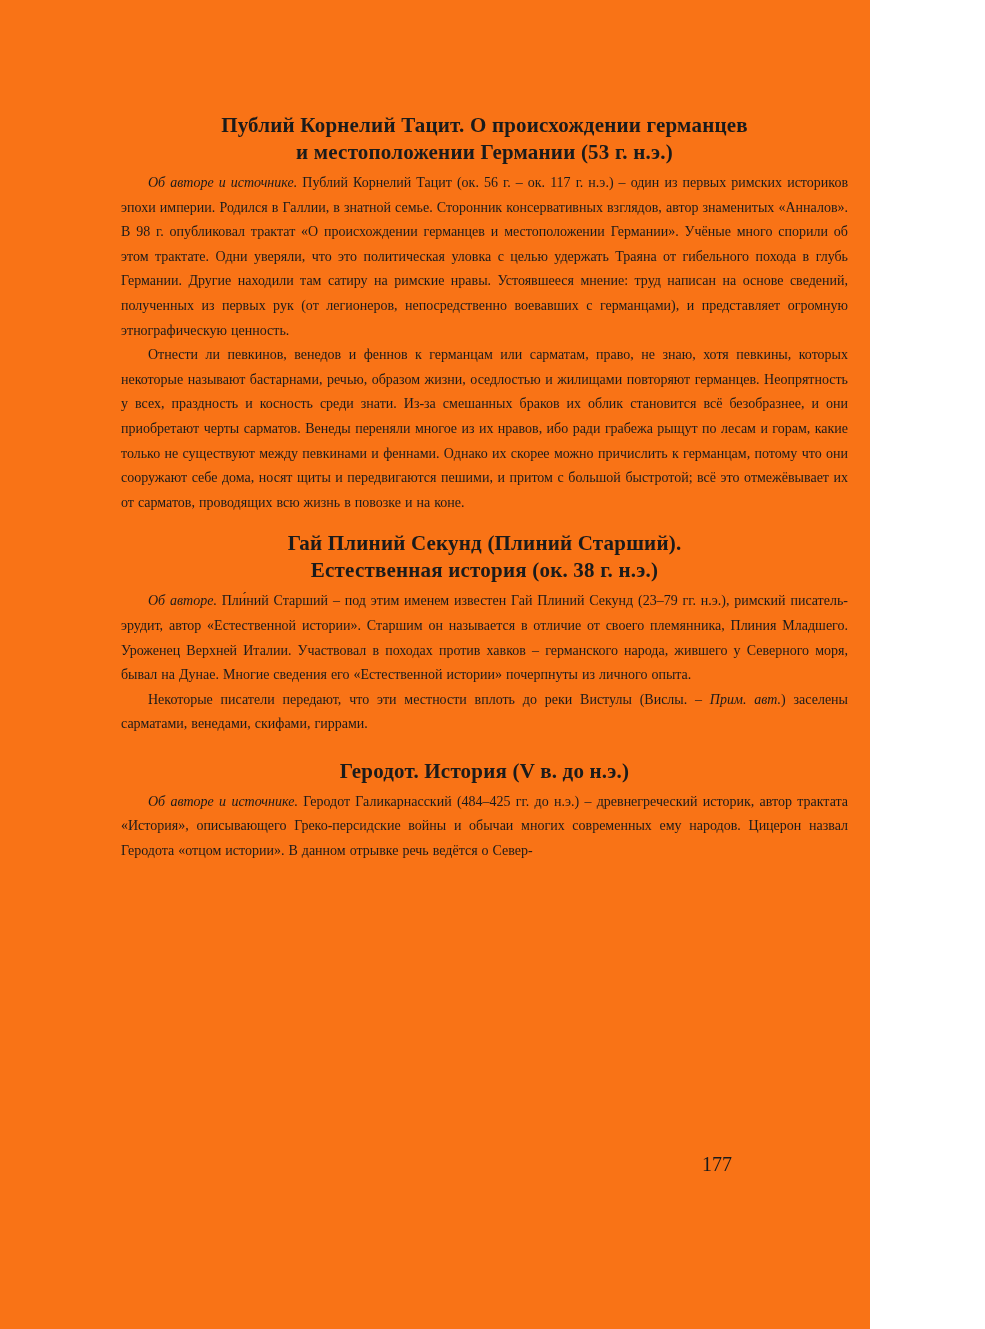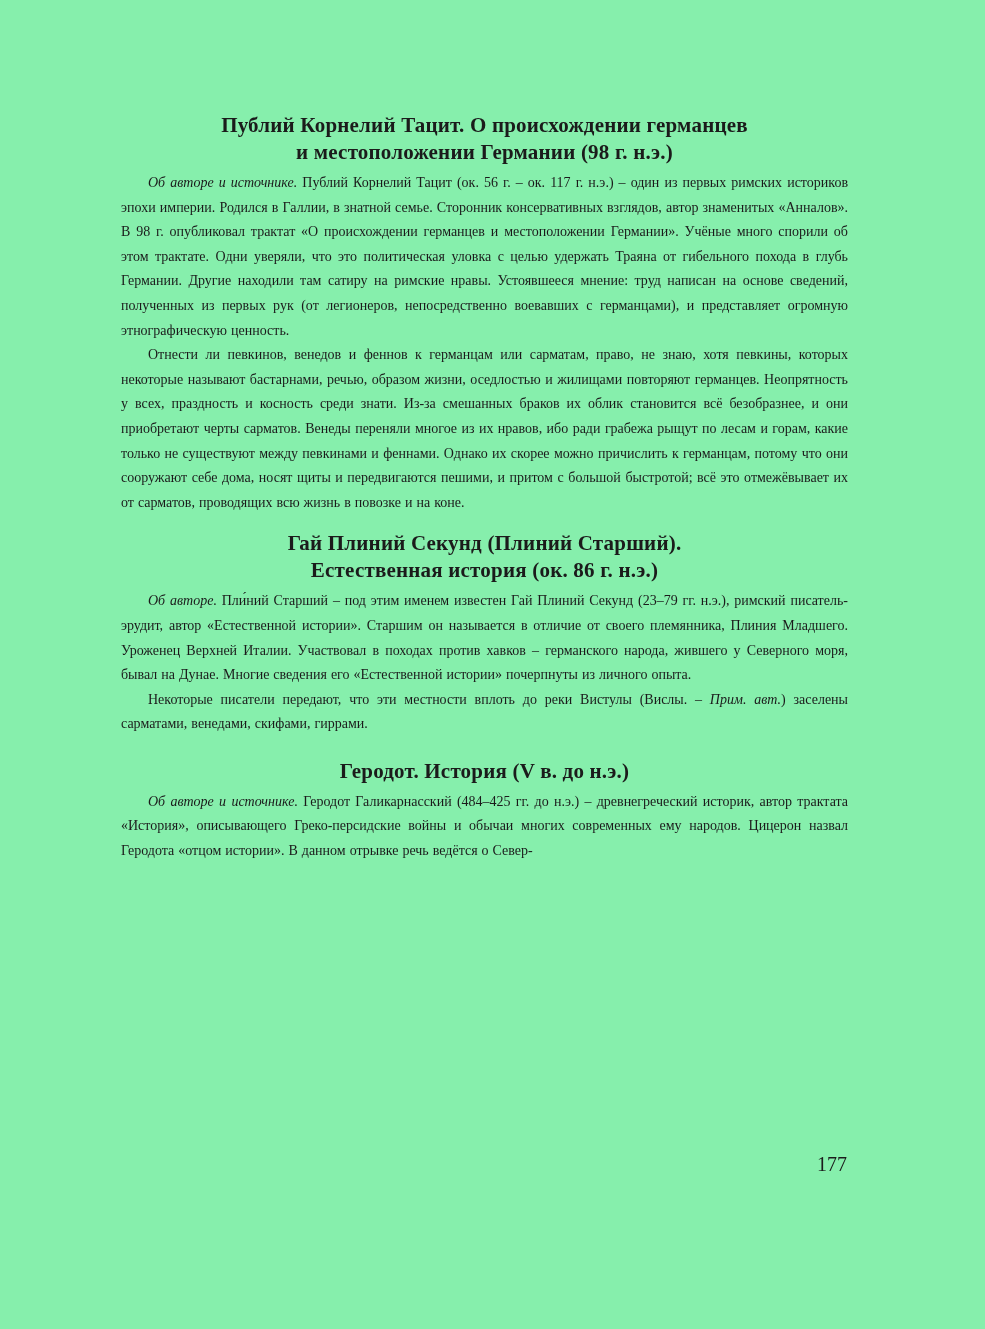--- a/index.html
+++ b/index.html
@@ -2,23 +2,23 @@
 <html lang="ru"><head>
 <meta charset="utf-8">
 <style>
   html, body {
     margin: 0;
     padding: 0;
     background: #ffffff;
   }
   .page {
     position: relative;
-    width: 985px;
+    width: 870px;
     height: 1329px;
-    background: #86efac;
+    background: #f97316;
     overflow: hidden;
     font-family: "Liberation Serif", "DejaVu Serif", serif;
     color: #1b1b1b;
   }
   .text-block {
     position: absolute;
     left: 121px;
     top: 112px;
     width: 727px;
   }
@@ -60,28 +60,28 @@
   }
 </style>
 </head>
 <body>
 
 <div class="page">
   <div class="text-block">
 
     <h2 class="sec-title">
       <span class="tl">Публий Корнелий Тацит. О происхождении германцев</span>
-      <span class="tl">и местоположении Германии (98 г. н.э.)</span>
+      <span class="tl">и местоположении Германии (53 г. н.э.)</span>
     </h2>
     <p class="body-p"><span class="lead">Об авторе и источнике.</span><span> Публий Корнелий Тацит (ок. 56 г. – ок. 117 г. н.э.) – один из первых римских историков эпохи империи. Родился в Галлии, в знатной семье. Сторонник консервативных взглядов, автор знаменитых «Анналов». В 98 г. опубликовал трактат «О происхождении германцев и местоположении Германии». Учёные много спорили об этом трактате. Одни уверяли, что это политическая уловка с целью удержать Траяна от гибельного похода в глубь Германии. Другие находили там сатиру на римские нравы. Устоявшееся мнение: труд написан на основе сведений, полученных из первых рук (от легионеров, непосредственно воевавших с германцами), и представляет огромную этнографическую ценность.</span></p>
     <p class="body-p"><span>Отнести ли певкинов, венедов и феннов к германцам или сарматам, право, не знаю, хотя певкины, которых некоторые называют бастарнами, речью, образом жизни, оседлостью и жилищами повторяют германцев. Неопрятность у всех, праздность и косность среди знати. Из-за смешанных браков их облик становится всё безобразнее, и они приобретают черты сарматов. Венеды переняли многое из их нравов, ибо ради грабежа рыщут по лесам и горам, какие только не существуют между певкинами и феннами. Однако их скорее можно причислить к германцам, потому что они сооружают себе дома, носят щиты и передвигаются пешими, и притом с большой быстротой; всё это отмежёвывает их от сарматов, проводящих всю жизнь в повозке и на коне.</span></p>
 
     <h2 class="sec-title mt-pliny">
       <span class="tl">Гай Плиний Секунд (Плиний Старший).</span>
-      <span class="tl">Естественная история (ок. 86 г. н.э.)</span>
+      <span class="tl">Естественная история (ок. 38 г. н.э.)</span>
     </h2>
     <p class="body-p"><span class="lead">Об авторе.</span><span> Пли́ний Старший – под этим именем известен Гай Плиний Секунд (23–79 гг. н.э.), римский писатель-эрудит, автор «Естественной истории». Старшим он называется в отличие от своего племянника, Плиния Младшего. Уроженец Верхней Италии. Участвовал в походах против хавков – германского народа, жившего у Северного моря, бывал на Дунае. Многие сведения его «Естественной истории» почерпнуты из личного опыта.</span></p>
     <p class="body-p"><span>Некоторые писатели передают, что эти местности вплоть до реки Вистулы (Вислы. – </span><span class="inline-italic">Прим. авт.</span><span>) заселены сарматами, венедами, скифами, гиррами.</span></p>
 
     <h2 class="sec-title mt-herodotus">
       <span class="tl">Геродот. История (V в. до н.э.)</span>
     </h2>
     <p class="body-p"><span class="lead">Об авторе и источнике.</span><span> Геродот Галикарнасский (484–425 гг. до н.э.) – древнегреческий историк, автор трактата «История», описывающего Греко-персидские войны и обычаи многих современных ему народов. Цицерон назвал Геродота «отцом истории». В данном отрывке речь ведётся о Север-</span></p>
 
   </div>

